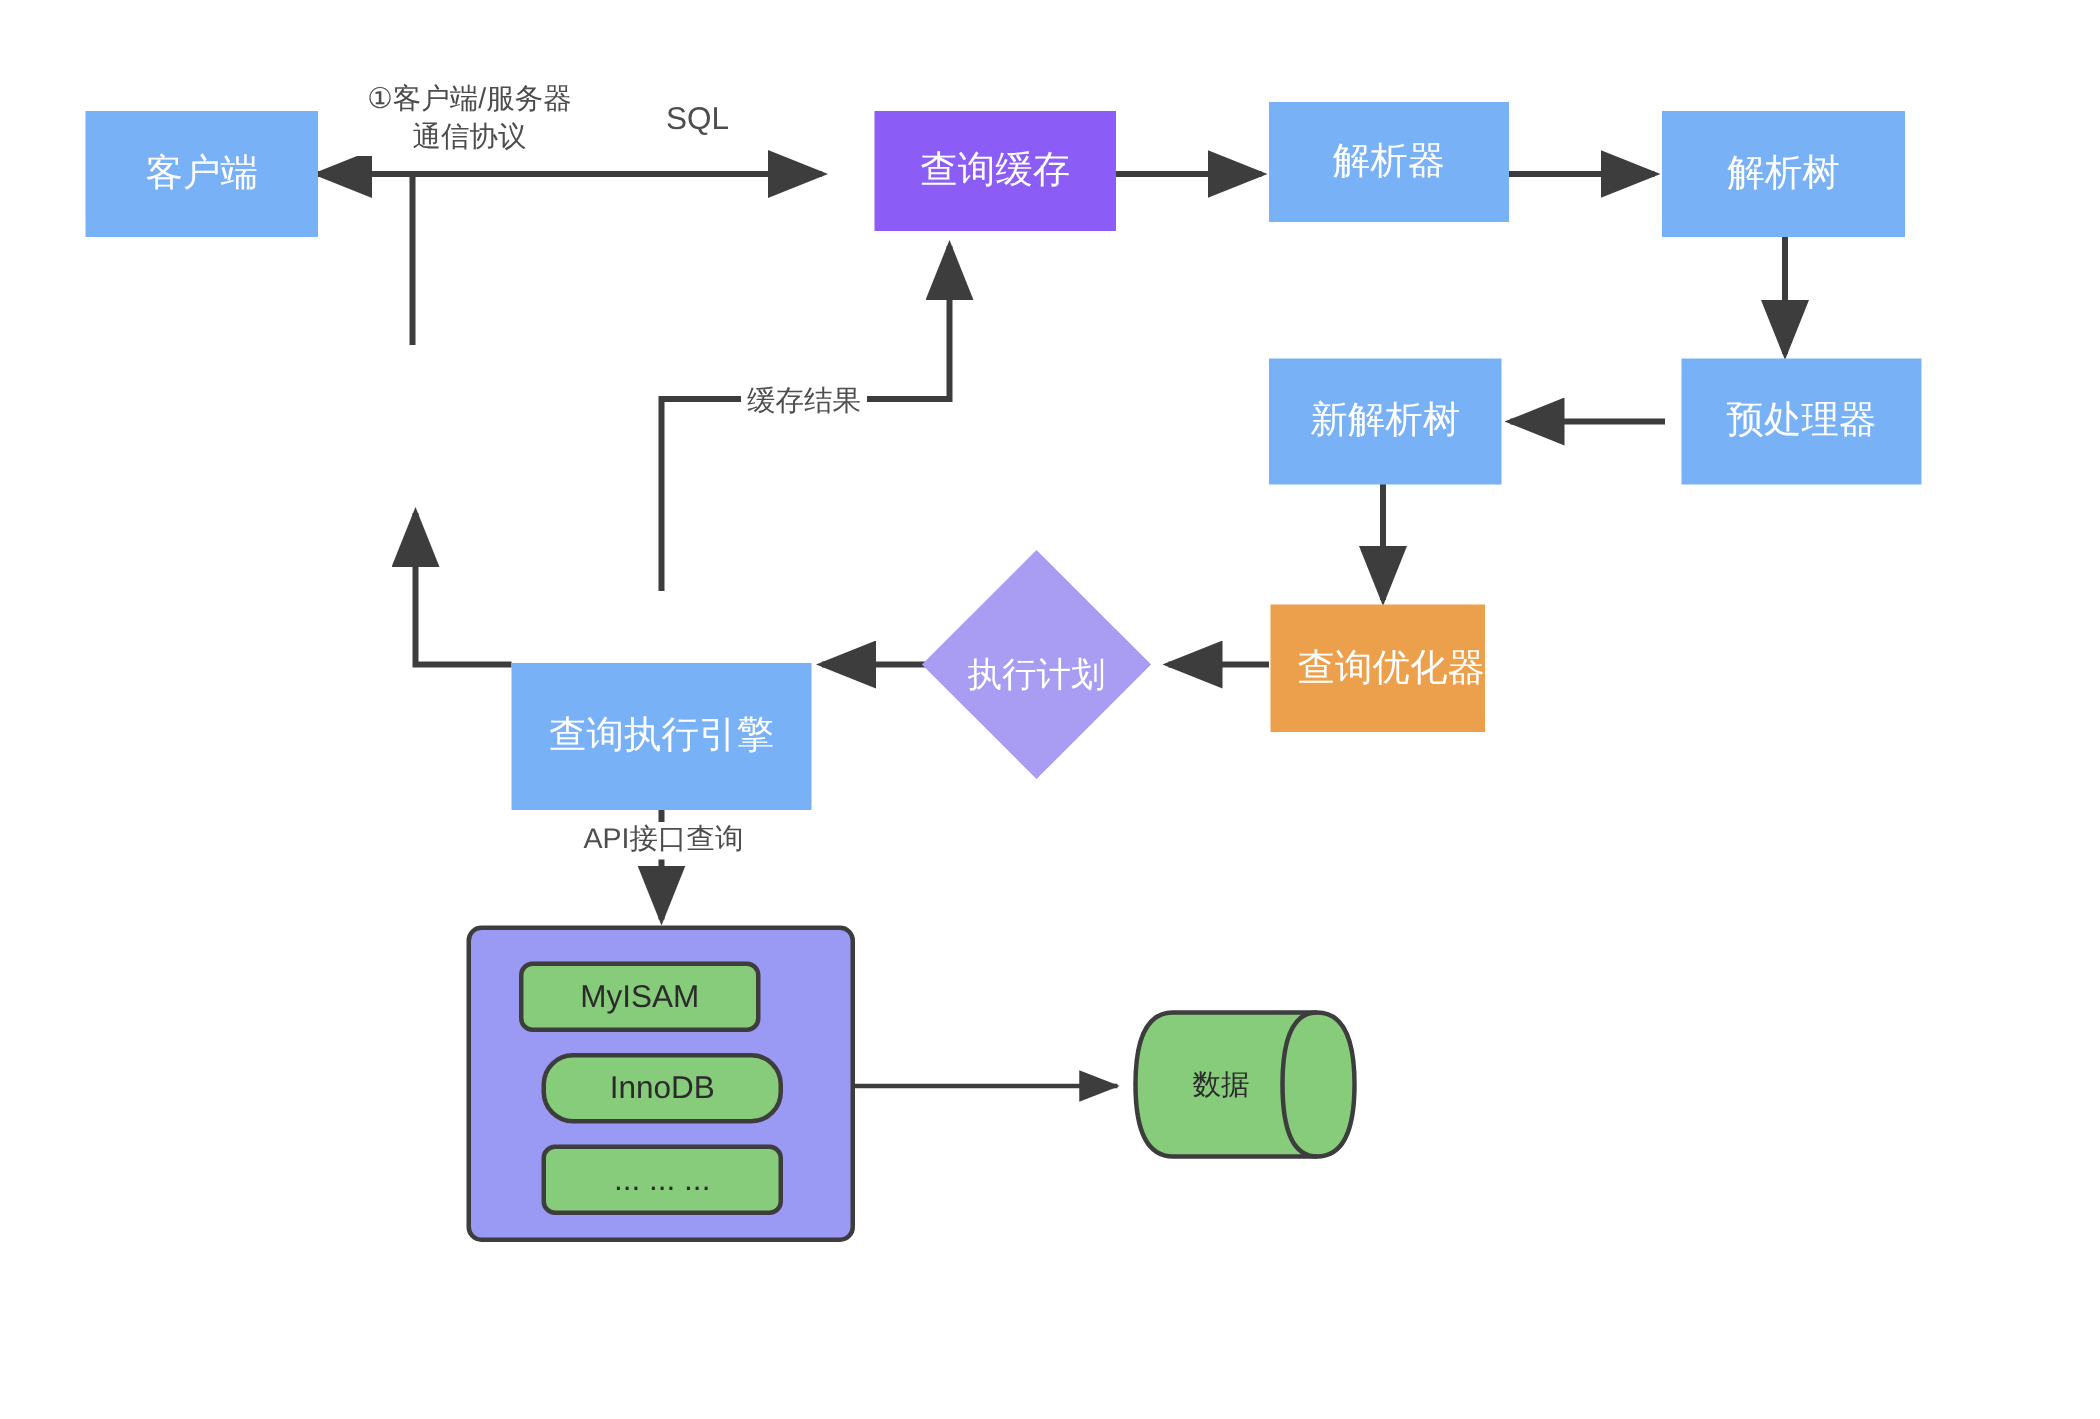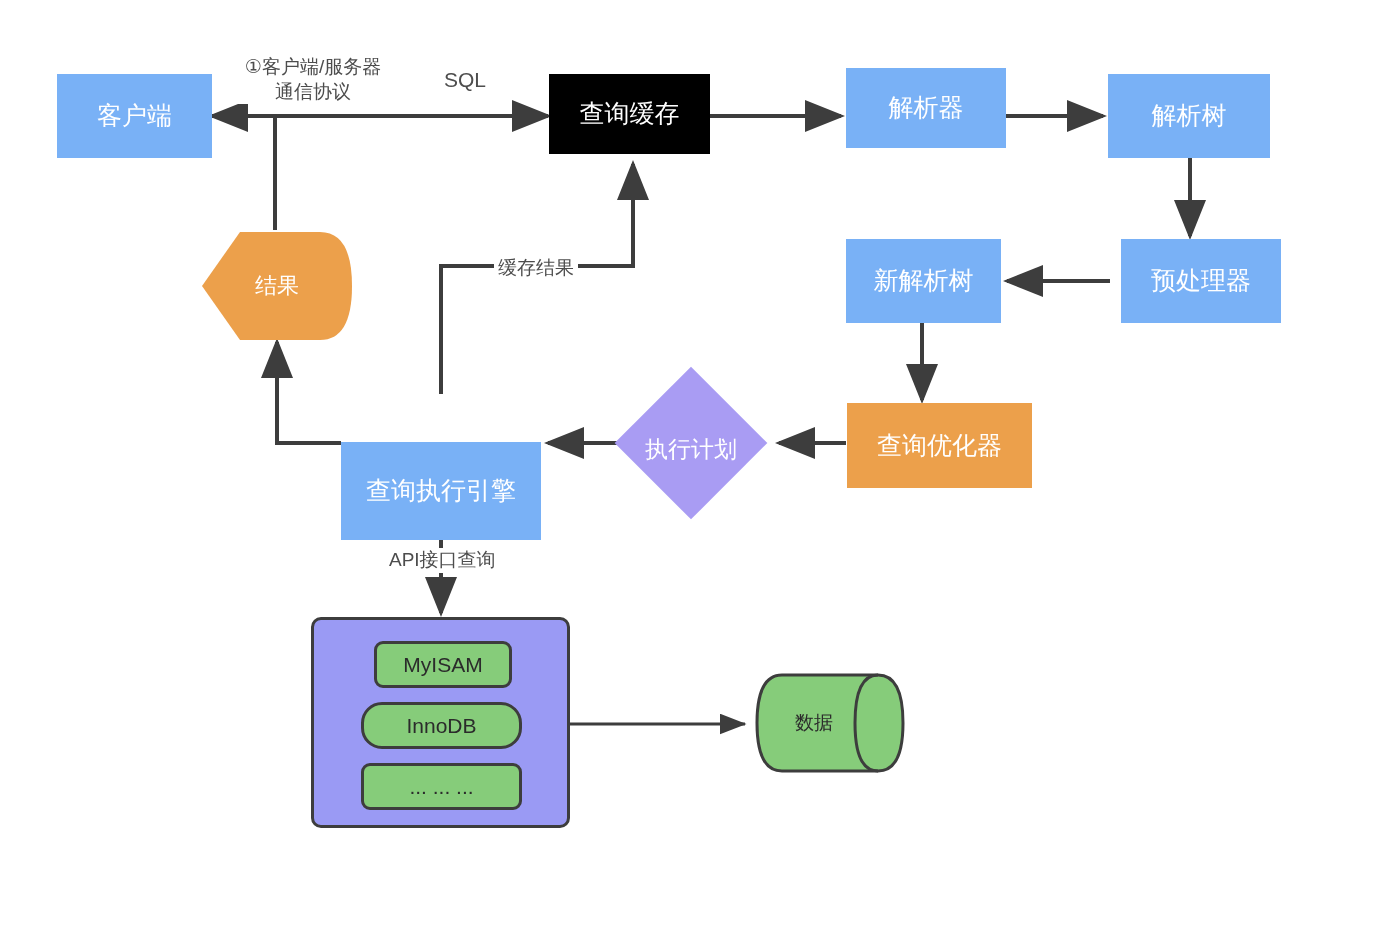--- a/index.html
+++ b/index.html
@@ -32,21 +32,21 @@
     align-items: center;
     justify-content: center;
     text-align: center;
     line-height: 1.25;
   }
   .box {
     font-size: 25px;
     color: #ffffff;
   }
   .node-blue   { background: #79b1f6; }
-  .node-green  { background: #000000; }
+  .node-green  { background: #8b5cf6; margin-left: 34px; }
   .node-orange { background: #eca04b; }
 
   .hexnode {
     position: absolute;
     display: flex;
     align-items: center;
     justify-content: center;
     font-size: 22px;
     color: #ffffff;
   }
@@ -192,43 +192,37 @@
   </div>
 
   <div class="node box node-blue" style="left:1110px; top:239px; width:160px; height:84px;margin-left:11px;">
     <span>预处理器</span>
   </div>
 
   <div class="node box node-blue" style="left:846px; top:239px; width:155px; height:84px;">
     <span>新解析树</span>
   </div>
 
-  <div class="node box node-orange" style="left:847px; top:403px; width:185px; height:85px;">
+  <div class="node box node-orange" style="left:847px; top:403px; width:143px; height:85px;justify-content:flex-end;">
     <span>查询优化器</span>
   </div>
 
   <div class="diamond" style="left:637px; top:389px; width:108px; height:108px;">
     <span class="dbg"></span>
     <span class="dtext">执行计划</span>
   </div>
 
   <div class="node box node-blue" style="left:341px; top:394px; width:200px; height:98px;margin-top:48px;">
     <span>查询执行引擎</span>
   </div>
 
-  <div class="hexnode" style="left:200px; top:230px; width:154px; height:112px;">
-    <svg class="hexbg" viewBox="0 0 154 112" preserveAspectRatio="none">
-      <path d="M 40,2 L 120,2 Q 152,2 152,56 Q 152,110 120,110 L 40,110 L 2,56 Z" fill="#eca04b"></path>
-    </svg>
-    <span class="hextext">结果</span>
-  </div>
 
   <div class="engine-container" style="left:311px; top:617px; width:259px; height:211px;"></div>
 
-  <div class="engine-item" style="left:374px; top:641px; width:138px; height:47px;">
+  <div class="engine-item" style="left:346px; top:641px; width:161px; height:47px;">
     <span>MyISAM</span>
   </div>
 
   <div class="engine-item" style="left:361px; top:702px; width:161px; height:47px;border-radius:21px;">
     <span>InnoDB</span>
   </div>
 
   <div class="engine-item" style="left:361px; top:763px; width:161px; height:47px;">
     <span>...  ...  ...</span>
   </div>

